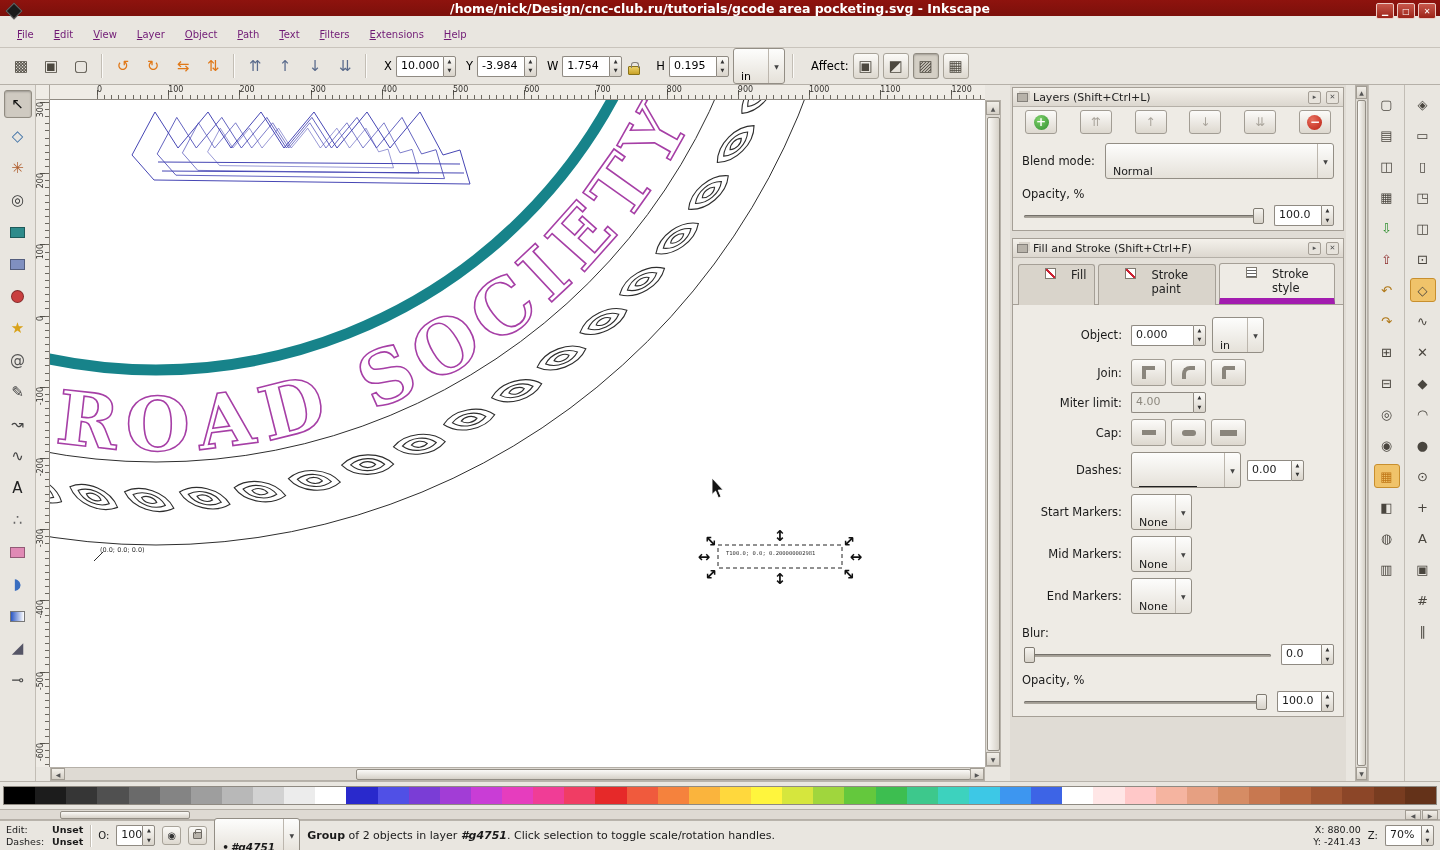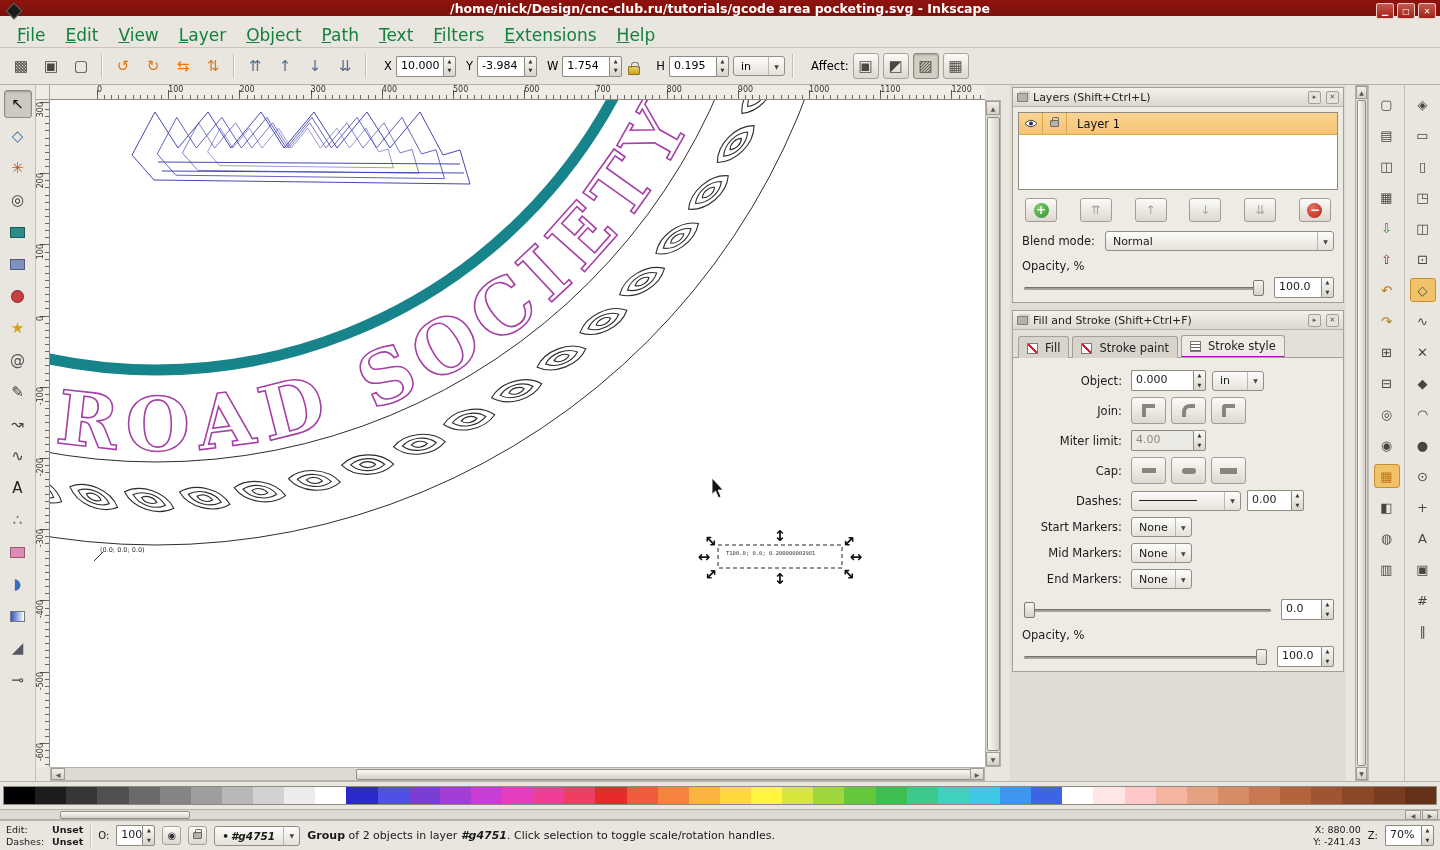--- a/index.html
+++ b/index.html
@@ -8,39 +8,39 @@
 
 
 .titlebar{position:absolute;left:0;top:0;right:0;height:16px;background:linear-gradient(var(--titlebar),#7c100b);color:#fff;display:flex;align-items:center;justify-content:center;font-weight:bold;font-size:12.5px}
 .tb-logo{position:absolute;left:8px;top:5px;width:12px;height:12px;background:#1b1b1b;transform:rotate(45deg);border:1px solid #666}
 .win-btns{position:absolute;right:4px;top:3px;display:flex;gap:3px}
 .win-btn{width:18px;height:16px;background:linear-gradient(#c8574b,#9c2318);border:1px solid #eccac4;border-radius:2px;color:#fff;font-size:8px;display:flex;align-items:center;justify-content:center}
 .win-min::before{content:"▁"} .win-max::before{content:"□"} .win-close::before{content:"✕"}
 
 
 .menubar{position:absolute;top:22px;left:0;right:0;height:26px;background:#e9e6e0;border-bottom:1px solid #c9c4bc;display:flex;align-items:center;padding:0 8px;gap:2px}
-.menu-item{padding:3px 9px;font-size:17px;color:#15803d}
+.menu-item{padding:3px 9px;font-size:10px;color:#701a75}
 .menu-item::first-letter{text-decoration:underline}
 
 
 .toolbar{position:absolute;top:48px;left:0;right:0;height:37px;background:#e9e6e0;border-bottom:1px solid #b5b0a8;display:flex;align-items:center;padding:0 8px;font-size:11.5px}
 .tgroup{display:flex;gap:4px}
 .tb-btn{width:26px;height:26px;border:1px solid transparent;border-radius:3px;display:flex;align-items:center;justify-content:center;font-size:15px;color:#4c483f}
 .tb-btn.toggle{border:1px solid #a8a399;background:linear-gradient(#fbfaf7,#ddd8cf)}
 .tb-btn.active{background:#d4cfc5;border:1px solid #8f8a80;box-shadow:inset 0 1px 2px rgba(0,0,0,.25)}
 .sep{width:2px;height:24px;border-left:1px solid #c3beb5;border-right:1px solid #fbfaf8;margin:0 7px}
 .f-label{margin:0 4px 0 10px}
 .spin{display:inline-flex;height:21px}
 .spin .entry{width:47px;background:#fff;border:1px solid #8f8a82;border-right:none;border-radius:2px 0 0 2px;font-size:11px;padding:2px 4px;text-align:left;overflow:hidden;white-space:nowrap}
 .spinner{width:13px;display:flex;flex-direction:column;border:1px solid #8f8a82;border-radius:0 2px 2px 0;background:linear-gradient(#fbfaf7,#d9d4cb)}
 .spinner i{flex:1;font-style:normal;font-size:5px;line-height:5px;text-align:center;color:#333;display:flex;align-items:center;justify-content:center}
 .su::before{content:"▲"} .sd::before{content:"▼"}
 .lock-ico{width:12px;height:9px;background:linear-gradient(#ecd168,#c9a227);border:1px solid #8a7318;border-radius:1px;position:relative;margin:8px 6px 0 6px}
 .lock-ico::before{content:"";position:absolute;left:2px;top:-5px;width:6px;height:5px;border:1.5px solid #84807a;border-bottom:none;border-radius:3px 3px 0 0}
-.combo{height:20px;display:inline-flex;align-items:center;border:1px solid #938e85;border-radius:3px;background:linear-gradient(#fdfdfc,#e5e1d9)}
+.combo{height:36px;display:inline-flex;align-items:flex-end;border:1px solid #938e85;border-radius:3px;background:linear-gradient(#fdfdfc,#e5e1d9)}
 .combo .val{flex:1;padding:0 7px;font-size:11px;white-space:nowrap}
 .combo .arr{width:16px;align-self:stretch;border-left:1px solid #bcb6ad;display:flex;align-items:center;justify-content:center}
 .combo .arr::before{content:"▼";font-size:6px;color:#444}
 
 
 .toolbox{position:absolute;left:0;top:85px;width:36px;bottom:69px;background:#e9e6e0;border-right:1px solid #c2bdb5;display:flex;flex-direction:column;align-items:center;padding-top:5px;gap:4px}
 .tool-btn{width:28px;height:28px;border:1px solid transparent;border-radius:3px;display:flex;align-items:center;justify-content:center;font-size:15px}
 .tool-btn.active{background:#cfcac1;border-color:#918c82;box-shadow:inset 0 1px 2px rgba(0,0,0,.25)}
 .shp{display:block}
 .shp.rect{width:15px;height:11px;border:1px solid rgba(0,0,0,.35)}
@@ -104,22 +104,22 @@
 .ico-circ.red{background:radial-gradient(circle at 35% 30%,#e8705f,#bb1f12)}
 .prow{display:flex;align-items:center;padding:4px 9px;font-size:11.5px;color:#1a1a1a}
 .prow .grow{flex:1}
 .plabel{padding:4px 9px 0 9px;font-size:11.5px;color:#1a1a1a}
 .slider{position:relative;flex:1;height:20px;margin-right:8px}
 .slider .track{position:absolute;left:2px;right:2px;top:9px;height:3px;background:#a9a49b;border-radius:2px;box-shadow:inset 0 1px 1px rgba(0,0,0,.35)}
 .slider .thumb{position:absolute;top:2px;width:11px;height:16px;background:linear-gradient(#f6f4f0,#d7d2c9);border:1px solid #7f7a71;border-radius:2px}
 .thumb.at-right{left:calc(100% - 13px)} .thumb.at-left{left:2px}
 
 .tabs{display:flex;padding:5px 5px 0 5px;background:#e4e0d9;border-bottom:1px solid #a59f96}
-.tab{display:flex;align-items:center;gap:7px;padding:3px 8px 2px 8px;font-size:11.5px;border:1px solid #a59f96;border-bottom:none;border-radius:3px 3px 0 0;background:#d9d4cb;margin-right:3px;position:relative;top:1px;color:#222}
-.tab.active{background:#eeebe5;padding-bottom:3px;top:0;border-bottom:1px solid #a21caf}
+.tab{display:flex;gap:15px;padding:3px 8px 2px 26px;font-size:11.5px;border:1px solid #a59f96;border-bottom:none;border-radius:3px 3px 0 0;background:#d9d4cb;margin-right:3px;position:relative;top:1px;color:#222}
+.tab.active{background:#eeebe5;padding-bottom:3px;top:0;border-bottom:6px solid #a21caf}
 .chip{width:11px;height:11px;border:1px solid #7f7a71;background:#fff;position:relative;flex:none}
 .chip.none::before{content:"";position:absolute;inset:0;background:linear-gradient(45deg,transparent 44%,#c23 44%,#c23 56%,transparent 56%)}
 .chip.lines{background:repeating-linear-gradient(#fff 0 2px,#666 2px 3px)}
 .fsrow{display:flex;align-items:center;margin:6px 10px 6px 0;font-size:11.5px;color:#1a1a1a}
 .fsrow .lab{width:118px;text-align:right;padding-right:9px;flex:none}
 .jbtn{width:35px;height:27px;border:1px solid #a29d94;border-radius:3px;background:linear-gradient(#fcfbf9,#ddd8cf);margin-right:5px;display:flex;align-items:center;justify-content:center}
 .jm{width:13px;height:13px;border-left:4px solid #8a857c;border-top:4px solid #8a857c}
 .jr{width:13px;height:13px;border-left:4px solid #8a857c;border-top:4px solid #8a857c;border-top-left-radius:8px}
 .jb{width:13px;height:13px;border-left:4px solid #8a857c;border-top:4px solid #8a857c;border-top-left-radius:4px}
 .cb{width:14px;height:5px;background:#8a857c}
@@ -403,34 +403,20 @@
 
   <div class="dock">
 
     <section class="panel">
       <header class="panel-header">
         <span class="ph-icon"></span>
         <span class="ph-title">Layers (Shift+Ctrl+L)</span>
         <span class="ph-btn popout"></span>
         <span class="ph-btn closex"></span>
       </header>
-      <div class="layers-list">
-        <div class="layer-row">
-          <span class="layer-cell">
-            <svg width="14" height="9" viewBox="0 0 14 9">
-                <path d="M1,4.5 Q7,-2 13,4.5 Q7,11 1,4.5 Z" fill="#fff" stroke="#444" stroke-width="1"></path>
-                <circle cx="7" cy="4.5" r="2" fill="#335"></circle>
-              </svg>
-          </span>
-          <span class="layer-cell">
-            <span class="slock"></span>
-          </span>
-          <span class="layer-name">Layer 1</span>
-        </div>
-      </div>
       <div class="layer-btns">
         <span class="lbtn">
             <span class="ico-circ green">+</span>
           </span>
         <span class="lbtn dis">
             <span>⇈</span>
           </span>
         <span class="lbtn dis">
             <span>↑</span>
           </span>
@@ -568,20 +554,21 @@
           </span>
       </div>
       <div class="fsrow">
         <span class="lab">End Markers:</span>
         <span class="combo grow">
             <span class="val">None</span>
             <span class="arr"></span>
           </span>
       </div>
 
+      <div class="plabel" style="margin-top:8px">Blur:</div>
       <div class="prow">
         <span class="slider">
             <span class="track"></span>
             <span class="thumb at-left"></span>
           </span>
         <span class="spin">
             <span class="entry" style="width:40px">0.0</span>
             <span class="spinner">
               <i class="su"></i>
               <i class="sd"></i>

